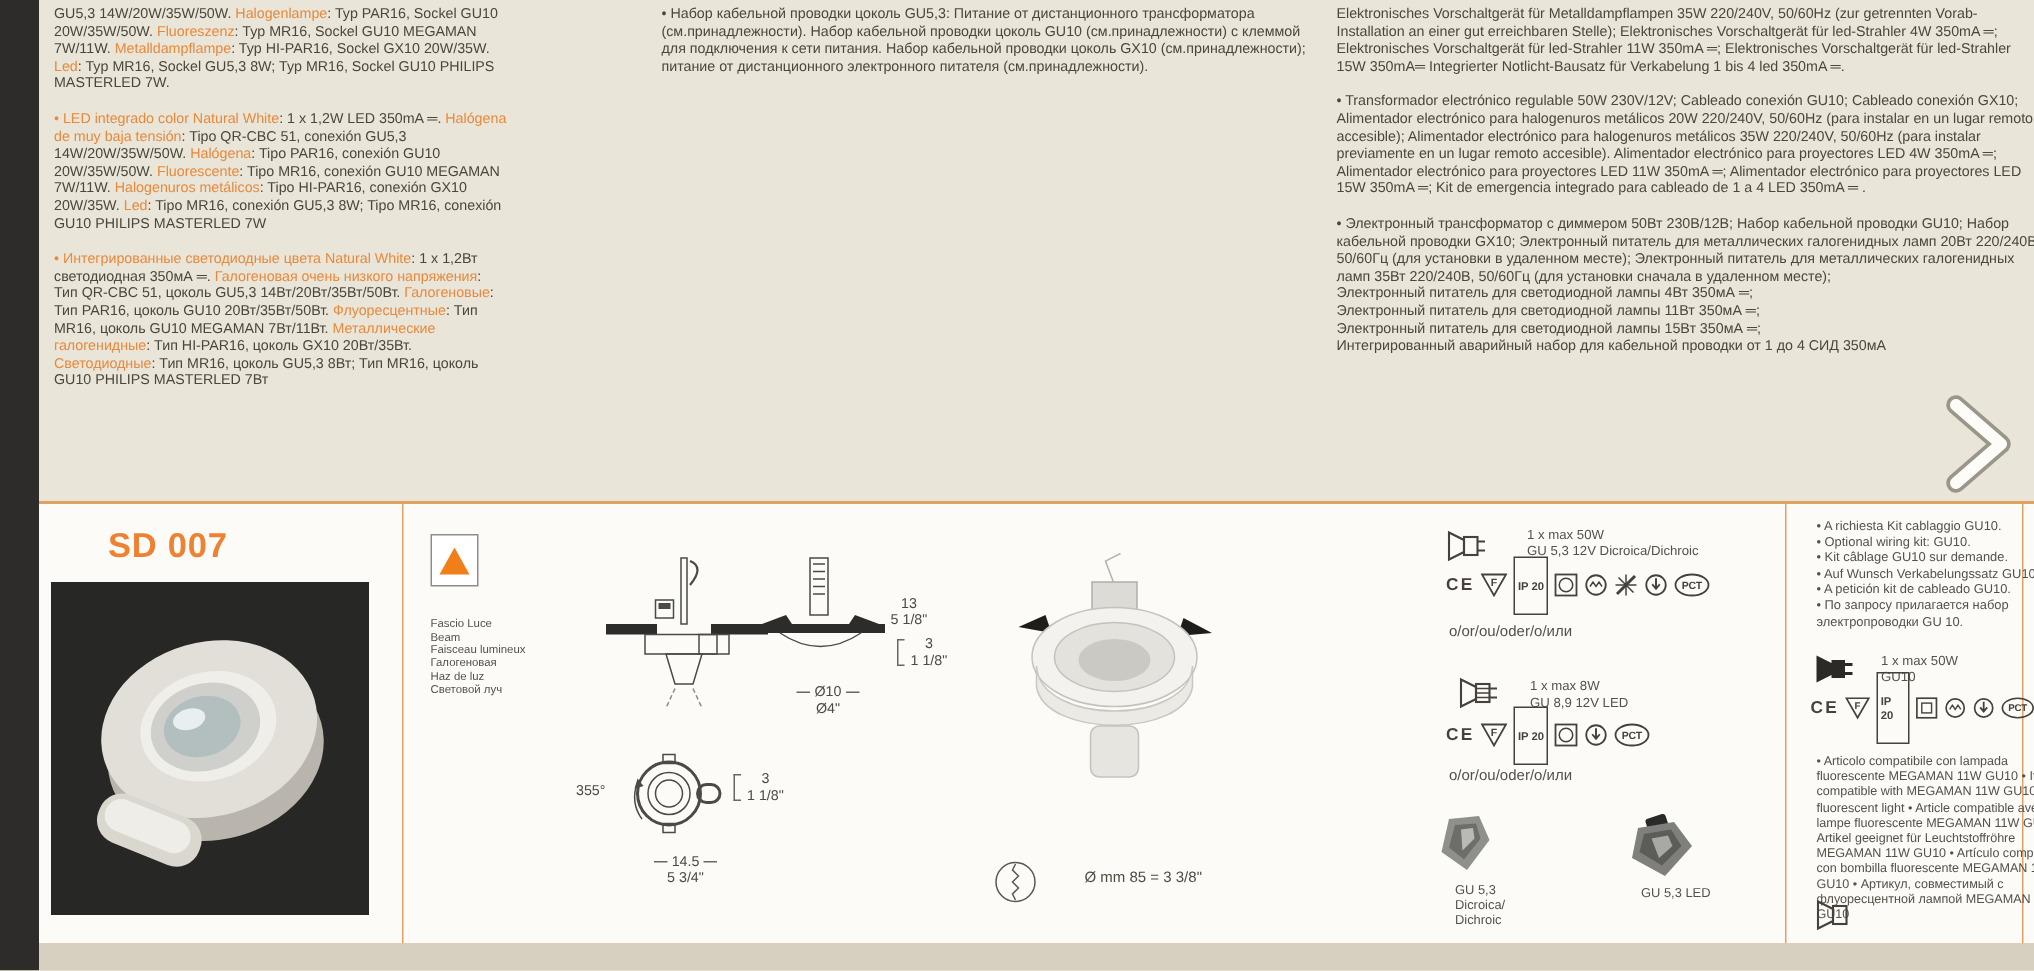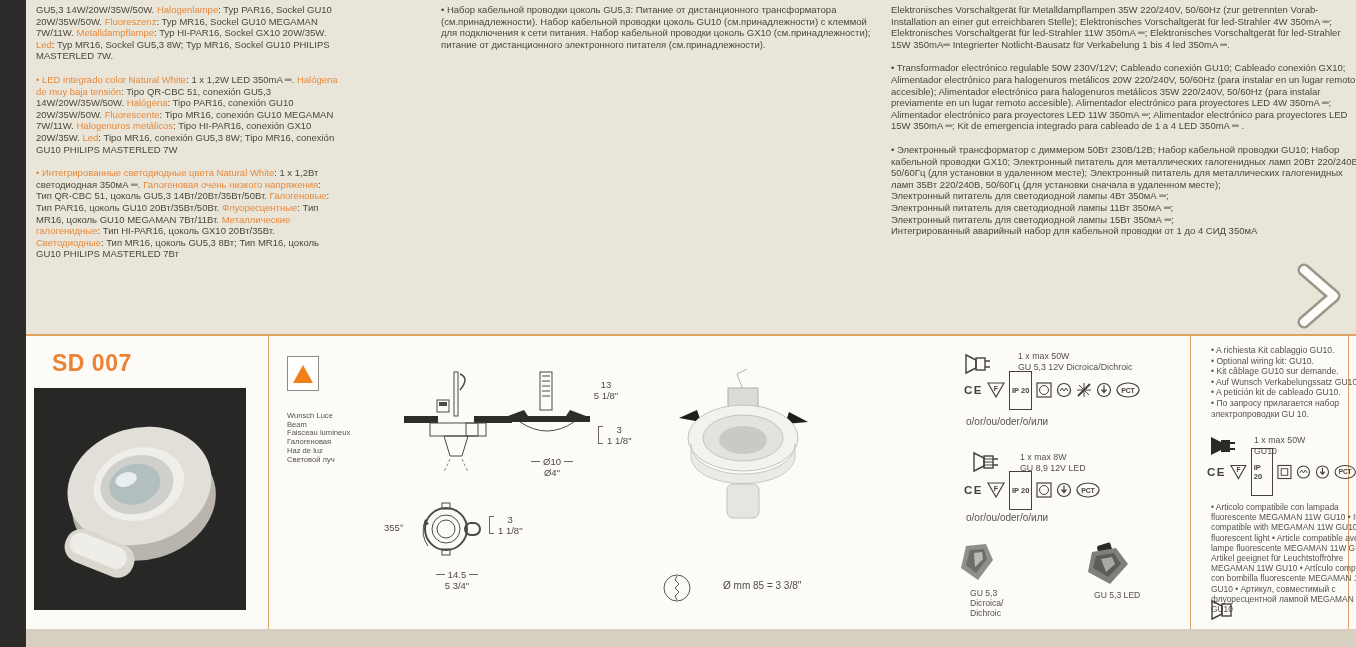--- a/index.html
+++ b/index.html
@@ -19,21 +19,21 @@
   .hl{color:#e8893c;text-align:right;}
   .c1{left:36px;width:303px;}
   .c2{left:441px;width:442px;}
   .c3{left:891px;width:470px;}
   .c3 .lines div{white-space:nowrap;}
   .chevron{left:1296px;top:263px;width:48px;height:66px;cursor:pointer;}
   
   .panel{left:26px;top:334px;width:1330px;height:293px;background:#fcfbf7;
          border-top:2px solid #dfa264;border-bottom:2px solid #dfa264;color:#55524a;}
   .vdiv{top:0;bottom:0;width:1px;background:#dfa264;}
-  .sd-title{left:26px;top:14px;font-size:23px;font-weight:bold;color:#ed8233;letter-spacing:.5px;}
+  .sd-title{left:46px;top:14px;font-size:23px;font-weight:bold;color:#ed8233;letter-spacing:.5px;}
   .photo-box{left:8px;top:52px;width:212px;height:222px;background:#272725;}
   .beam-box{left:261px;top:20px;width:30px;height:33px;border:1px solid #8f8c84;background:#fff;
             display:flex;align-items:center;justify-content:center;}
   .beam-tri{width:0;height:0;border-left:10px solid transparent;border-right:10px solid transparent;
             border-bottom:18px solid #f07f1a;}
   .beam-labels{left:261px;top:76px;font-size:7.6px;line-height:8.7px;}
   .smalltxt{font-size:9px;line-height:10.5px;color:#4e4b43;margin-left:19px;}
   .dimtxt{font-size:9.5px;line-height:11px;color:#4e4b43;text-align:center;}
   .harrow{display:flex;align-items:center;justify-content:center;gap:3px;}
   .harrow::before,.harrow::after{content:"";width:9px;height:1px;background:#6a675f;}
@@ -105,21 +105,21 @@
         <rect x="30" y="150" width="72" height="34" rx="16" fill="#dad7cf"></rect>
         <rect x="34" y="154" width="60" height="22" rx="11" fill="#efede7"></rect>
       </g>
     </svg>
   </div>
 
   <div class="abs beam-box">
     <div class="beam-tri"></div>
   </div>
   <div class="abs beam-labels">
-      <div>Wunsch Luce</div>
+      <div>Fascio Luce</div>
       <div>Beam</div>
       <div>Faisceau lumineux</div>
       <div>Галогеновая</div>
       <div>Haz de luz</div>
       <div>Световой луч</div>
     </div>
 
   <svg class="abs" style="left:378px;top:32px" width="108" height="112" viewBox="0 0 108 112">
     <path d="M56,6 q10,4 0,16" fill="none" stroke="#4a4a46" stroke-width="1.5"></path>
     <rect x="50" y="4" width="4" height="44" fill="none" stroke="#4a4a46"></rect>
@@ -133,21 +133,21 @@
     <path d="M46,91 L40,104 M58,91 L64,104" stroke="#8a8a86" stroke-dasharray="3,2" fill="none"></path>
   </svg>
   <svg class="abs" style="left:478px;top:34px" width="86" height="102" viewBox="0 0 86 102">
     <rect x="36" y="2" width="12" height="38" fill="none" stroke="#4a4a46"></rect>
     <path d="M38,6 h8 M38,11 h8 M38,16 h8 M38,21 h8 M38,26 h8" stroke="#4a4a46"></path>
     <path d="M4,46 L20,40 L24,46 Z M82,46 L66,40 L62,46 Z" fill="#2c2c2a"></path>
     <rect x="0" y="46" width="86" height="6" fill="#2c2c2a"></rect>
     <path d="M16,52 Q43,70 70,52" fill="none" stroke="#4a4a46"></path>
   </svg>
 
-  <div class="abs dimtxt" style="left:548px;top:43px;width:64px">
+  <div class="abs dimtxt" style="left:548px;top:61px;width:64px">
     <div>13</div>
     <div>5 1/8"</div>
   </div>
   <div class="abs dimpair" style="left:572px;top:88px">
     <span class="vbracket"></span>
     <span class="dimtxt">
         <div>3</div>
         <div>1 1/8"</div>
       </span>
   </div>

